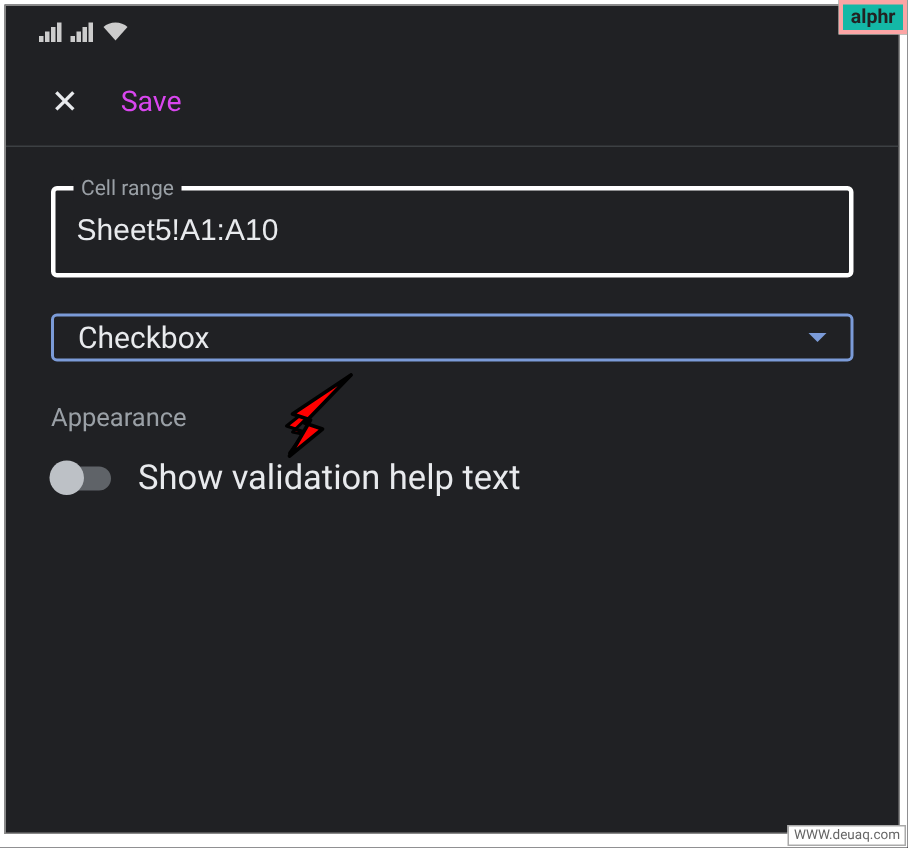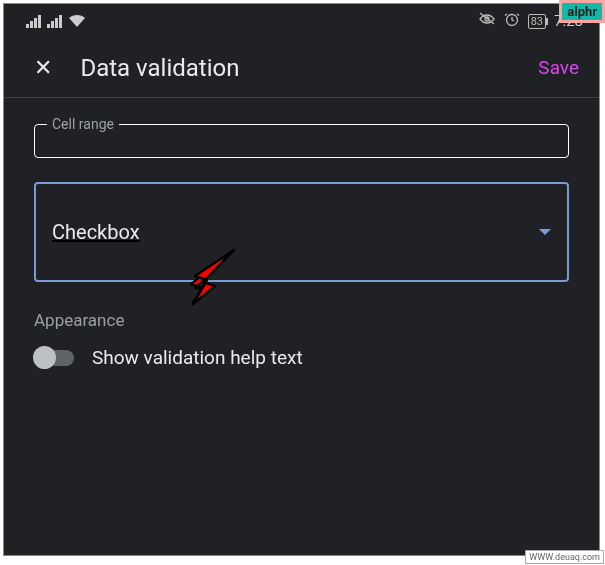--- a/index.html
+++ b/index.html
@@ -126,21 +126,21 @@
     .save-btn {
       color: #d946ef;
       font-size: 19px;
       cursor: pointer;
     }
     .content {
       padding: 26px 30px 0 30px;
     }
     .field-wrapper {
       position: relative;
-      border: 1px solid #ffffff;
+      border: 3px solid #ffffff;
       border-radius: 4px;
       padding: 16px 14px;
       margin-bottom: 24px;
     }
     .field-label {
       position: absolute;
       top: -9px;
       left: 12px;
       background: #202124;
       padding: 0 5px;
@@ -156,27 +156,26 @@
       width: 100%;
     }
     .section-label {
       color: #9aa0a6;
       font-size: 17px;
       margin-bottom: 16px;
     }
     .select-wrapper {
       border: 2px solid #7b9bd8;
       border-radius: 4px;
-      padding: 36px 16px;
+      padding: 2px 16px;
       display: flex;
       align-items: center;
       justify-content: space-between;
       margin-bottom: 28px;
       cursor: pointer;
-      text-decoration: underline;
     }
     .select-value {
       color: #e8eaed;
       font-size: 20px;
     }
     .dropdown-arrow {
       width: 0;
       height: 0;
       border-left: 6px solid transparent;
       border-right: 6px solid transparent;
@@ -201,21 +200,21 @@
       position: absolute;
       left: -1px;
       top: -4px;
       width: 23px;
       height: 23px;
       background: #bdc1c6;
       border-radius: 50%;
     }
     .toggle-label {
       color: #e8eaed;
-      font-size: 19px;
+      font-size: 23px;
     }
     .arrow-annotation {
       position: absolute;
       top: 238px;
       left: 175px;
       z-index: 50;
       pointer-events: none;
     }
   </style>
 </head>
@@ -239,49 +238,32 @@
           <span></span>
           <span></span>
           <span></span>
         </div>
       <div class="wifi-icon">
         <svg width="18" height="14" viewBox="0 0 18 14">
             <path d="M9 13 L1 4 C5 0 13 0 17 4 Z" fill="#ccc"></path>
           </svg>
       </div>
     </div>
-    <div class="status-right">
-      <span>
-        <svg width="18" height="14" viewBox="0 0 18 14">
-            <path d="M9 3 C5 3 2 7 2 7 s3 4 7 4 7-4 7-4 S13 3 9 3z M9 9 a2 2 0 1 1 0-4 a2 2 0 0 1 0 4z M2 1 L16 12" stroke="#bbb" stroke-width="1.3" fill="none"></path>
-          </svg>
-      </span>
-      <span>
-        <svg width="16" height="16" viewBox="0 0 16 16">
-            <circle cx="8" cy="9" r="5.5" stroke="#bbb" stroke-width="1.3" fill="none"></circle>
-            <path d="M8 6 v3 l2 1 M3 3 L1 4.5 M13 3 L15 4.5" stroke="#bbb" stroke-width="1.3" fill="none"></path>
-          </svg>
-      </span>
-      <span class="battery">
-          <span>83</span>
-        </span>
-      <span class="time">7:28</span>
-    </div>
   </div>
 
   <div class="header">
     <span class="close-btn">✕</span>
-    <span class="header-title">Data validation</span>
     <span class="save-btn">Save</span>
   </div>
 
   <div class="content">
 
     <div class="field-wrapper">
       <span class="field-label">Cell range</span>
+      <input class="field-value" value="Sheet5!A1:A10" style="">
     </div>
 
 
     <div class="select-wrapper">
       <span class="select-value">Checkbox</span>
       <span class="dropdown-arrow"></span>
     </div>
 
     <div class="section-label">Appearance</div>
 

